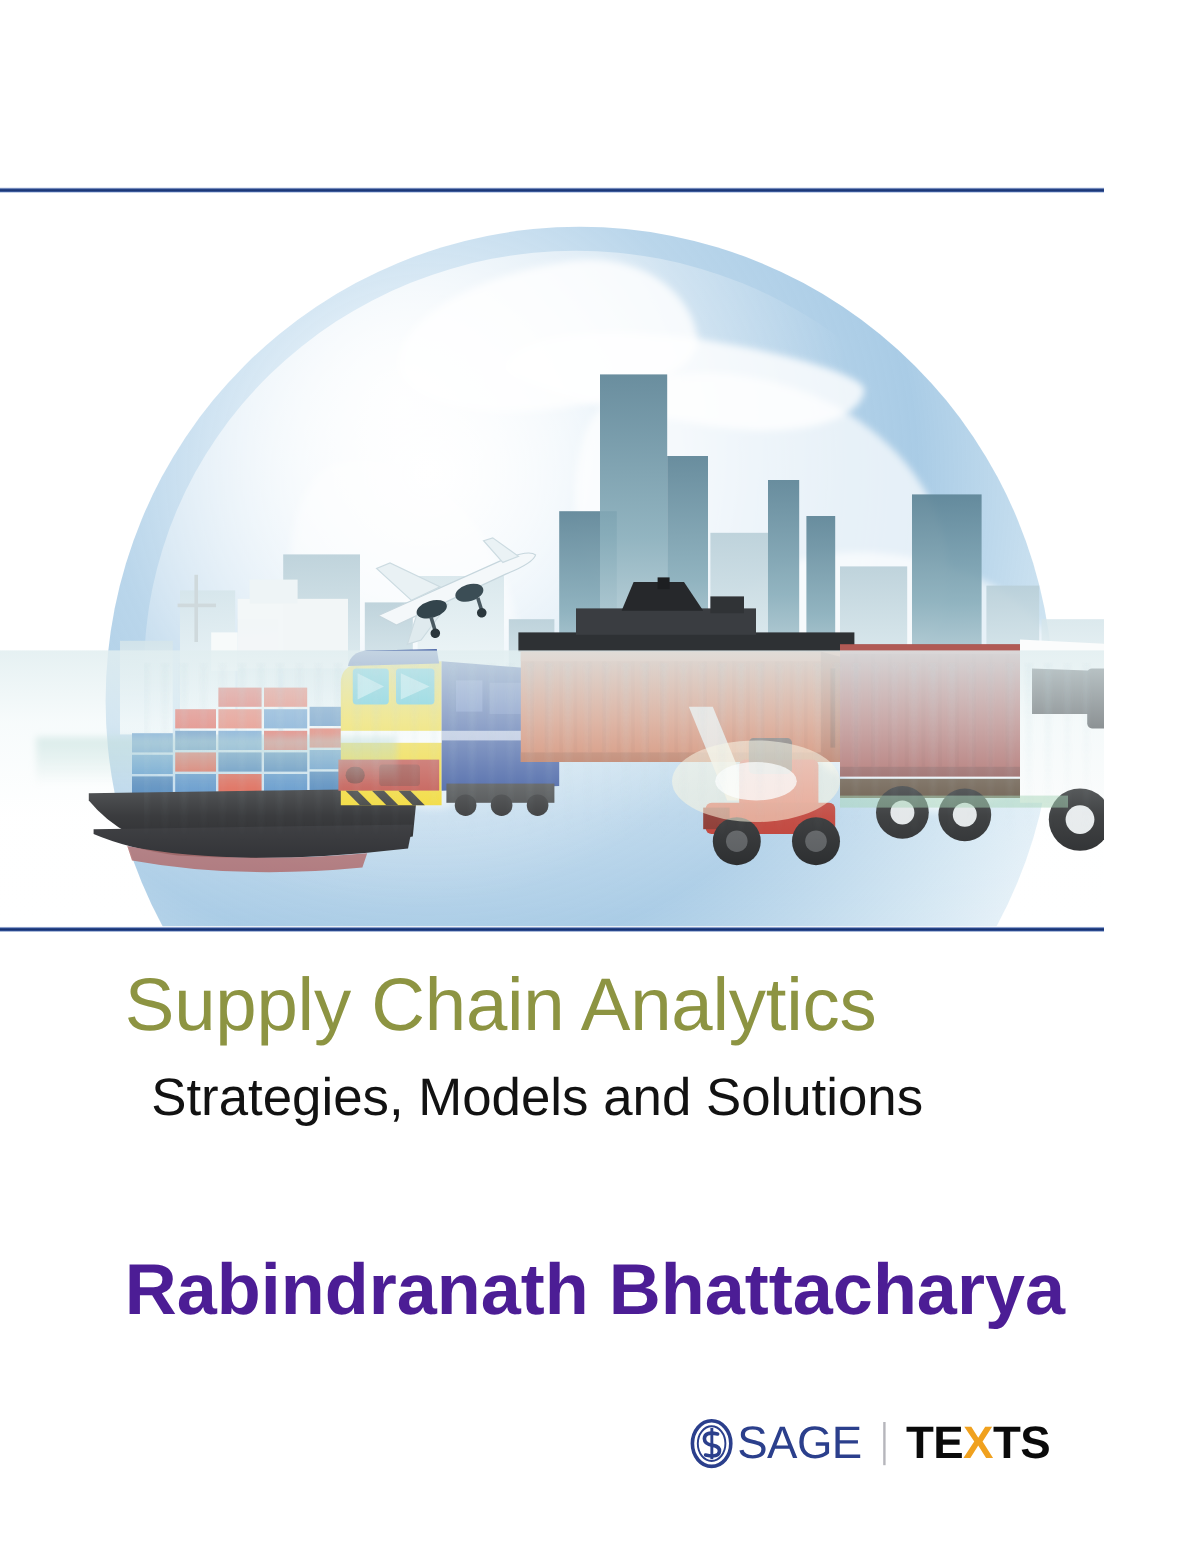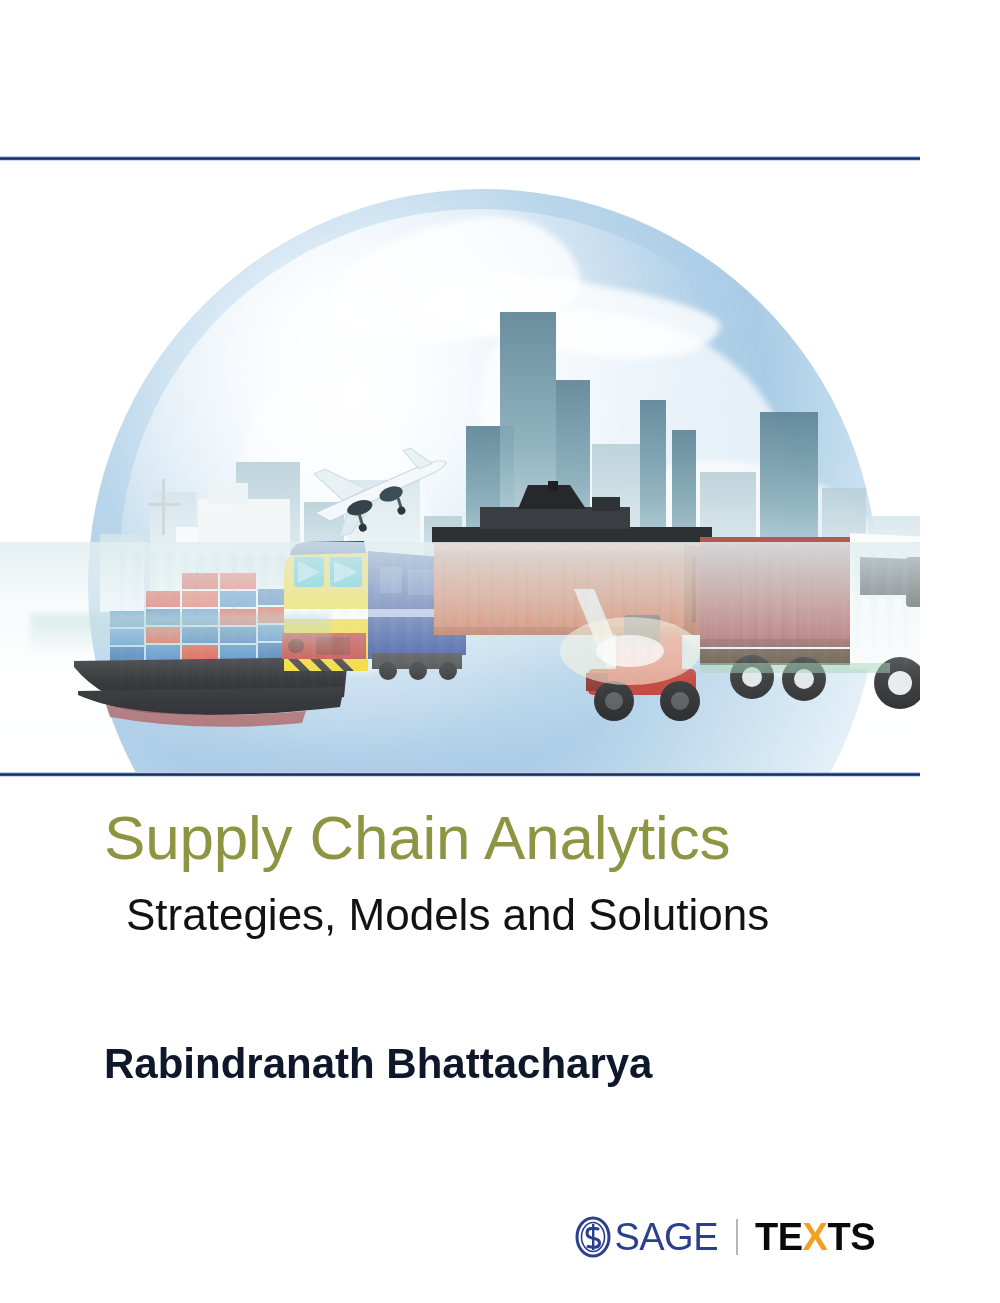--- a/index.html
+++ b/index.html
@@ -195,33 +195,33 @@
     margin: 22px 0 0 22px;
     white-space: nowrap;
   }
   .authors {
     position: absolute;
     left: 104px;
     top: 1038px;
     width: 800px;
   }
   .author {
-    font-size: 42px;
+    font-size: 60px;
     line-height: 1.24;
-    color: #0f172a;
+    color: #4c1d95;
     font-weight: 700;
     margin: 0;
     white-space: nowrap;
   }
 
   
   .publisher {
     position: absolute;
     right: 45px;
-    top: 1214px;
+    top: 1180px;
     display: flex;
     align-items: center;
     height: 46px;
   }
   .sage-mark { display: flex; align-items: center; }
   .sage-word {
     font-size: 38px;
     font-weight: 400;
     color: #2b3f8c;
     letter-spacing: -0.5px;

